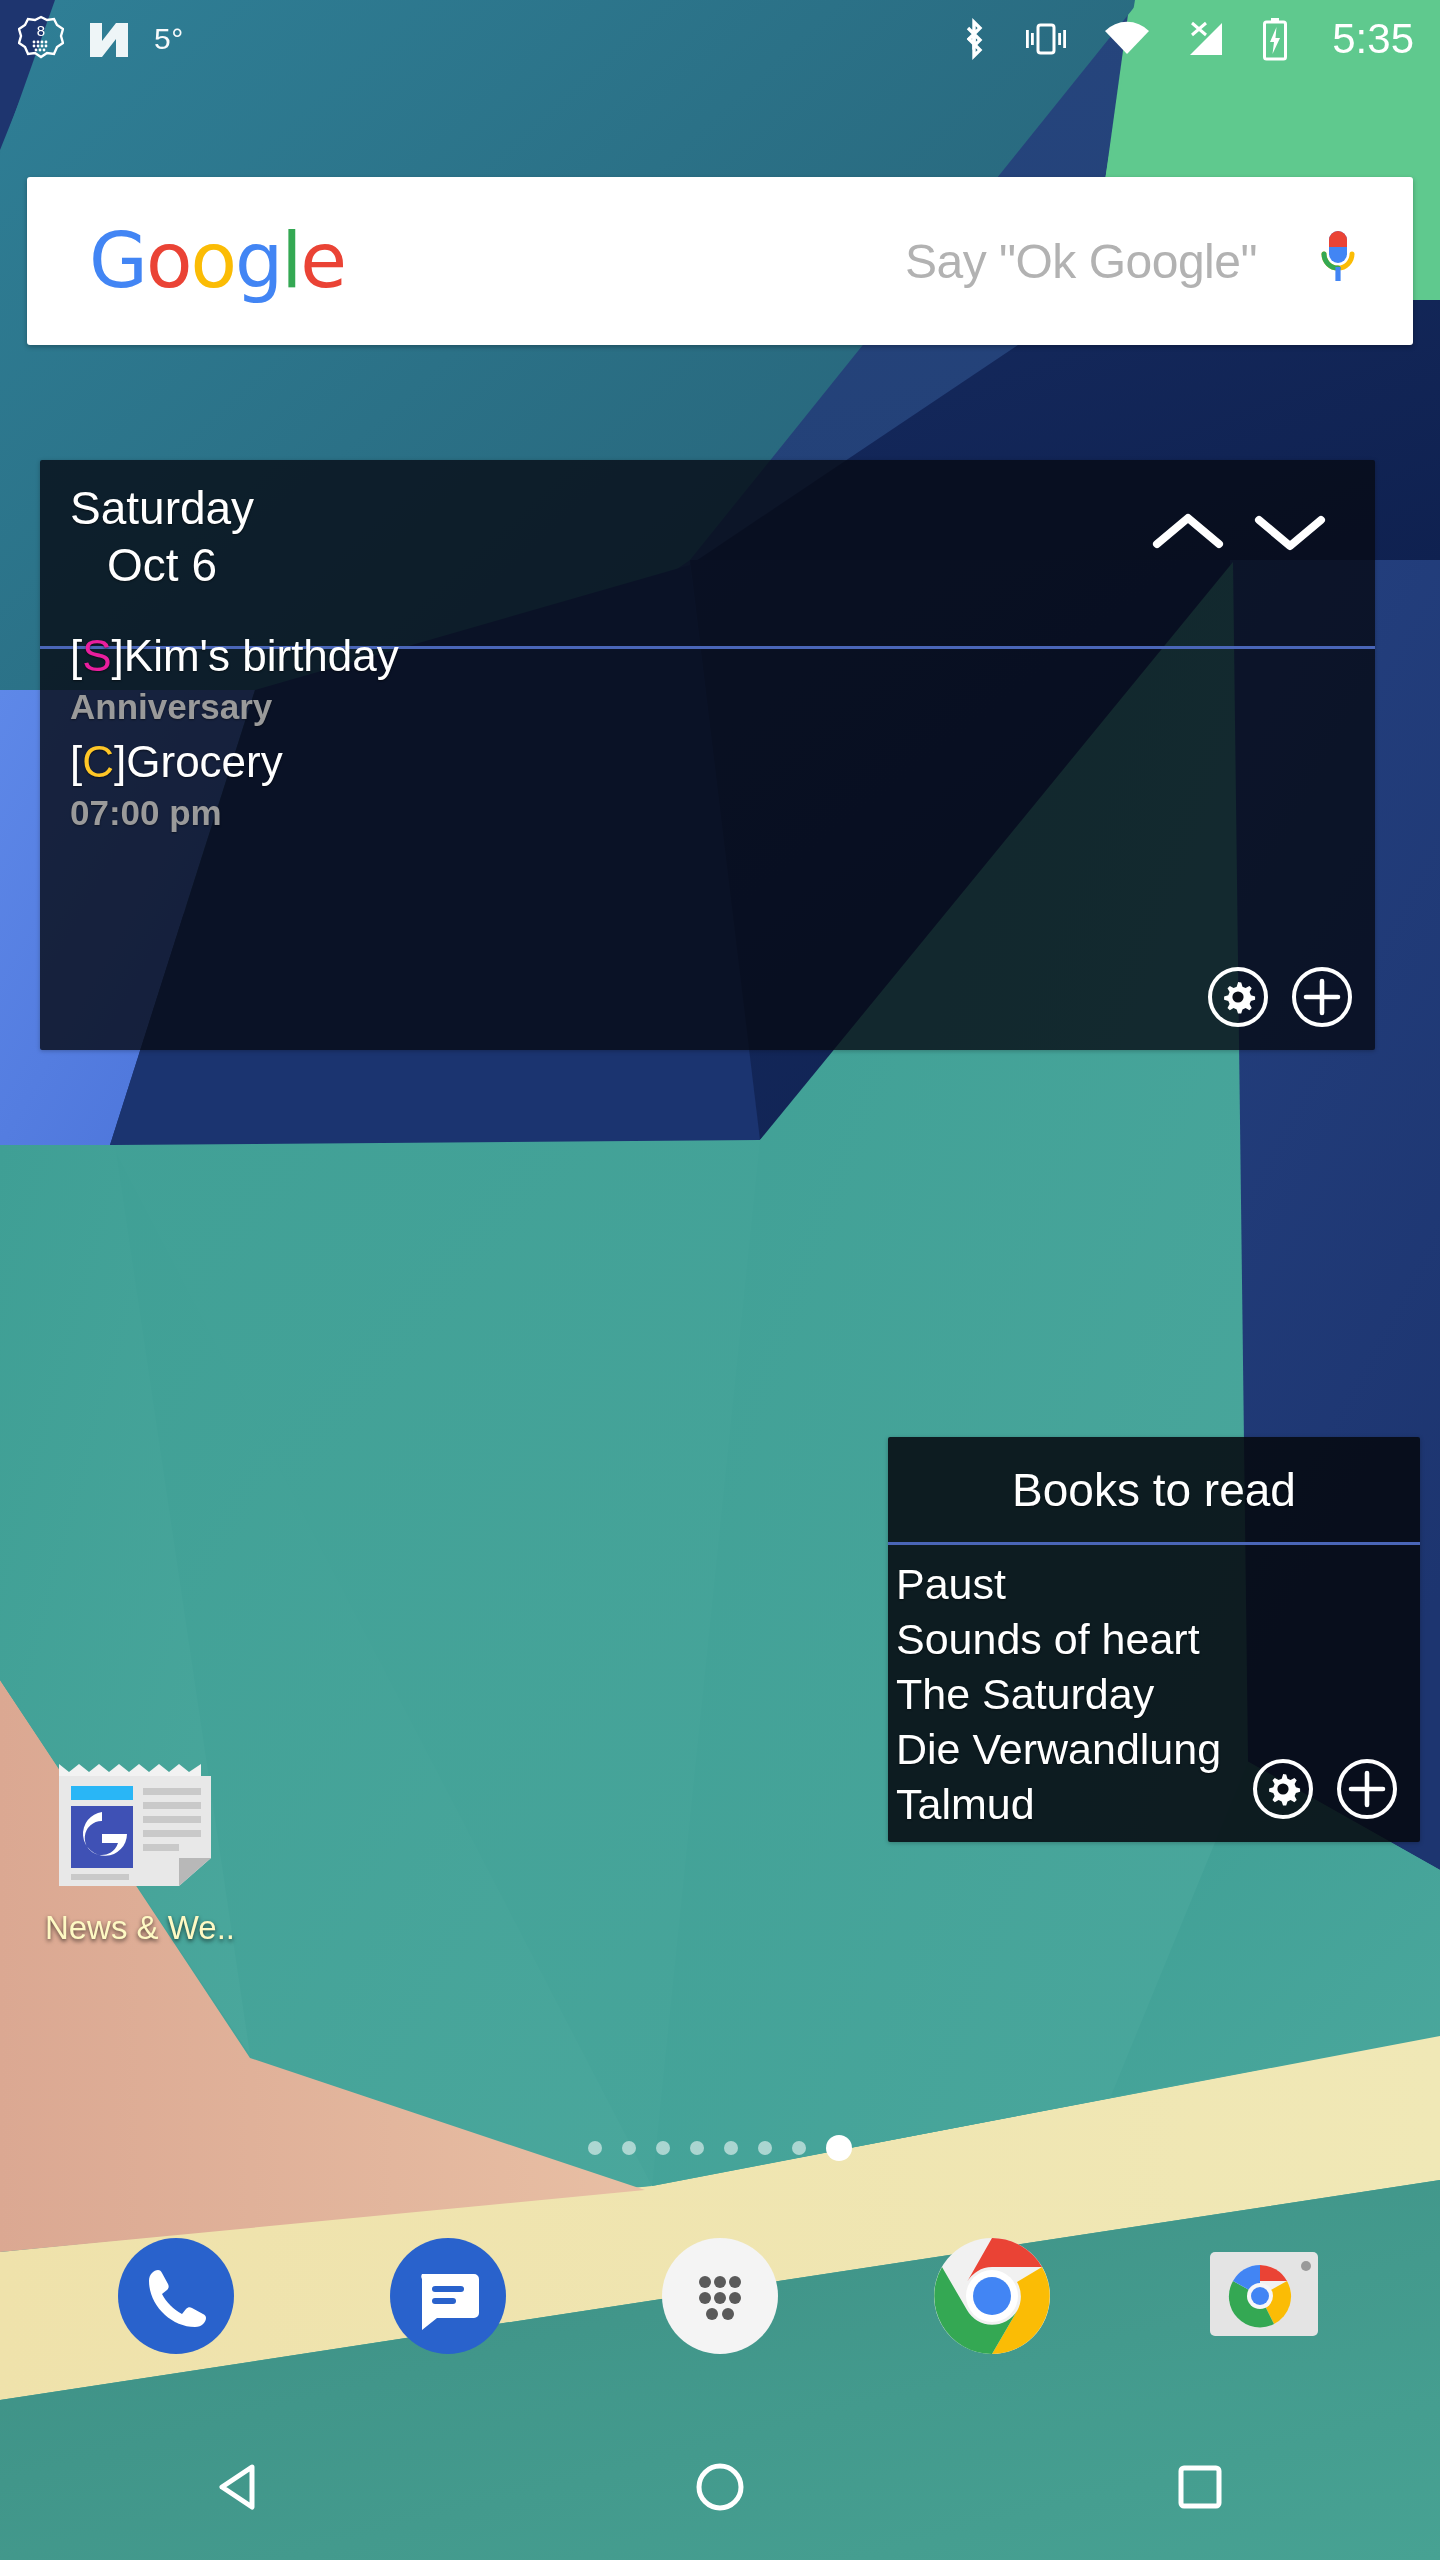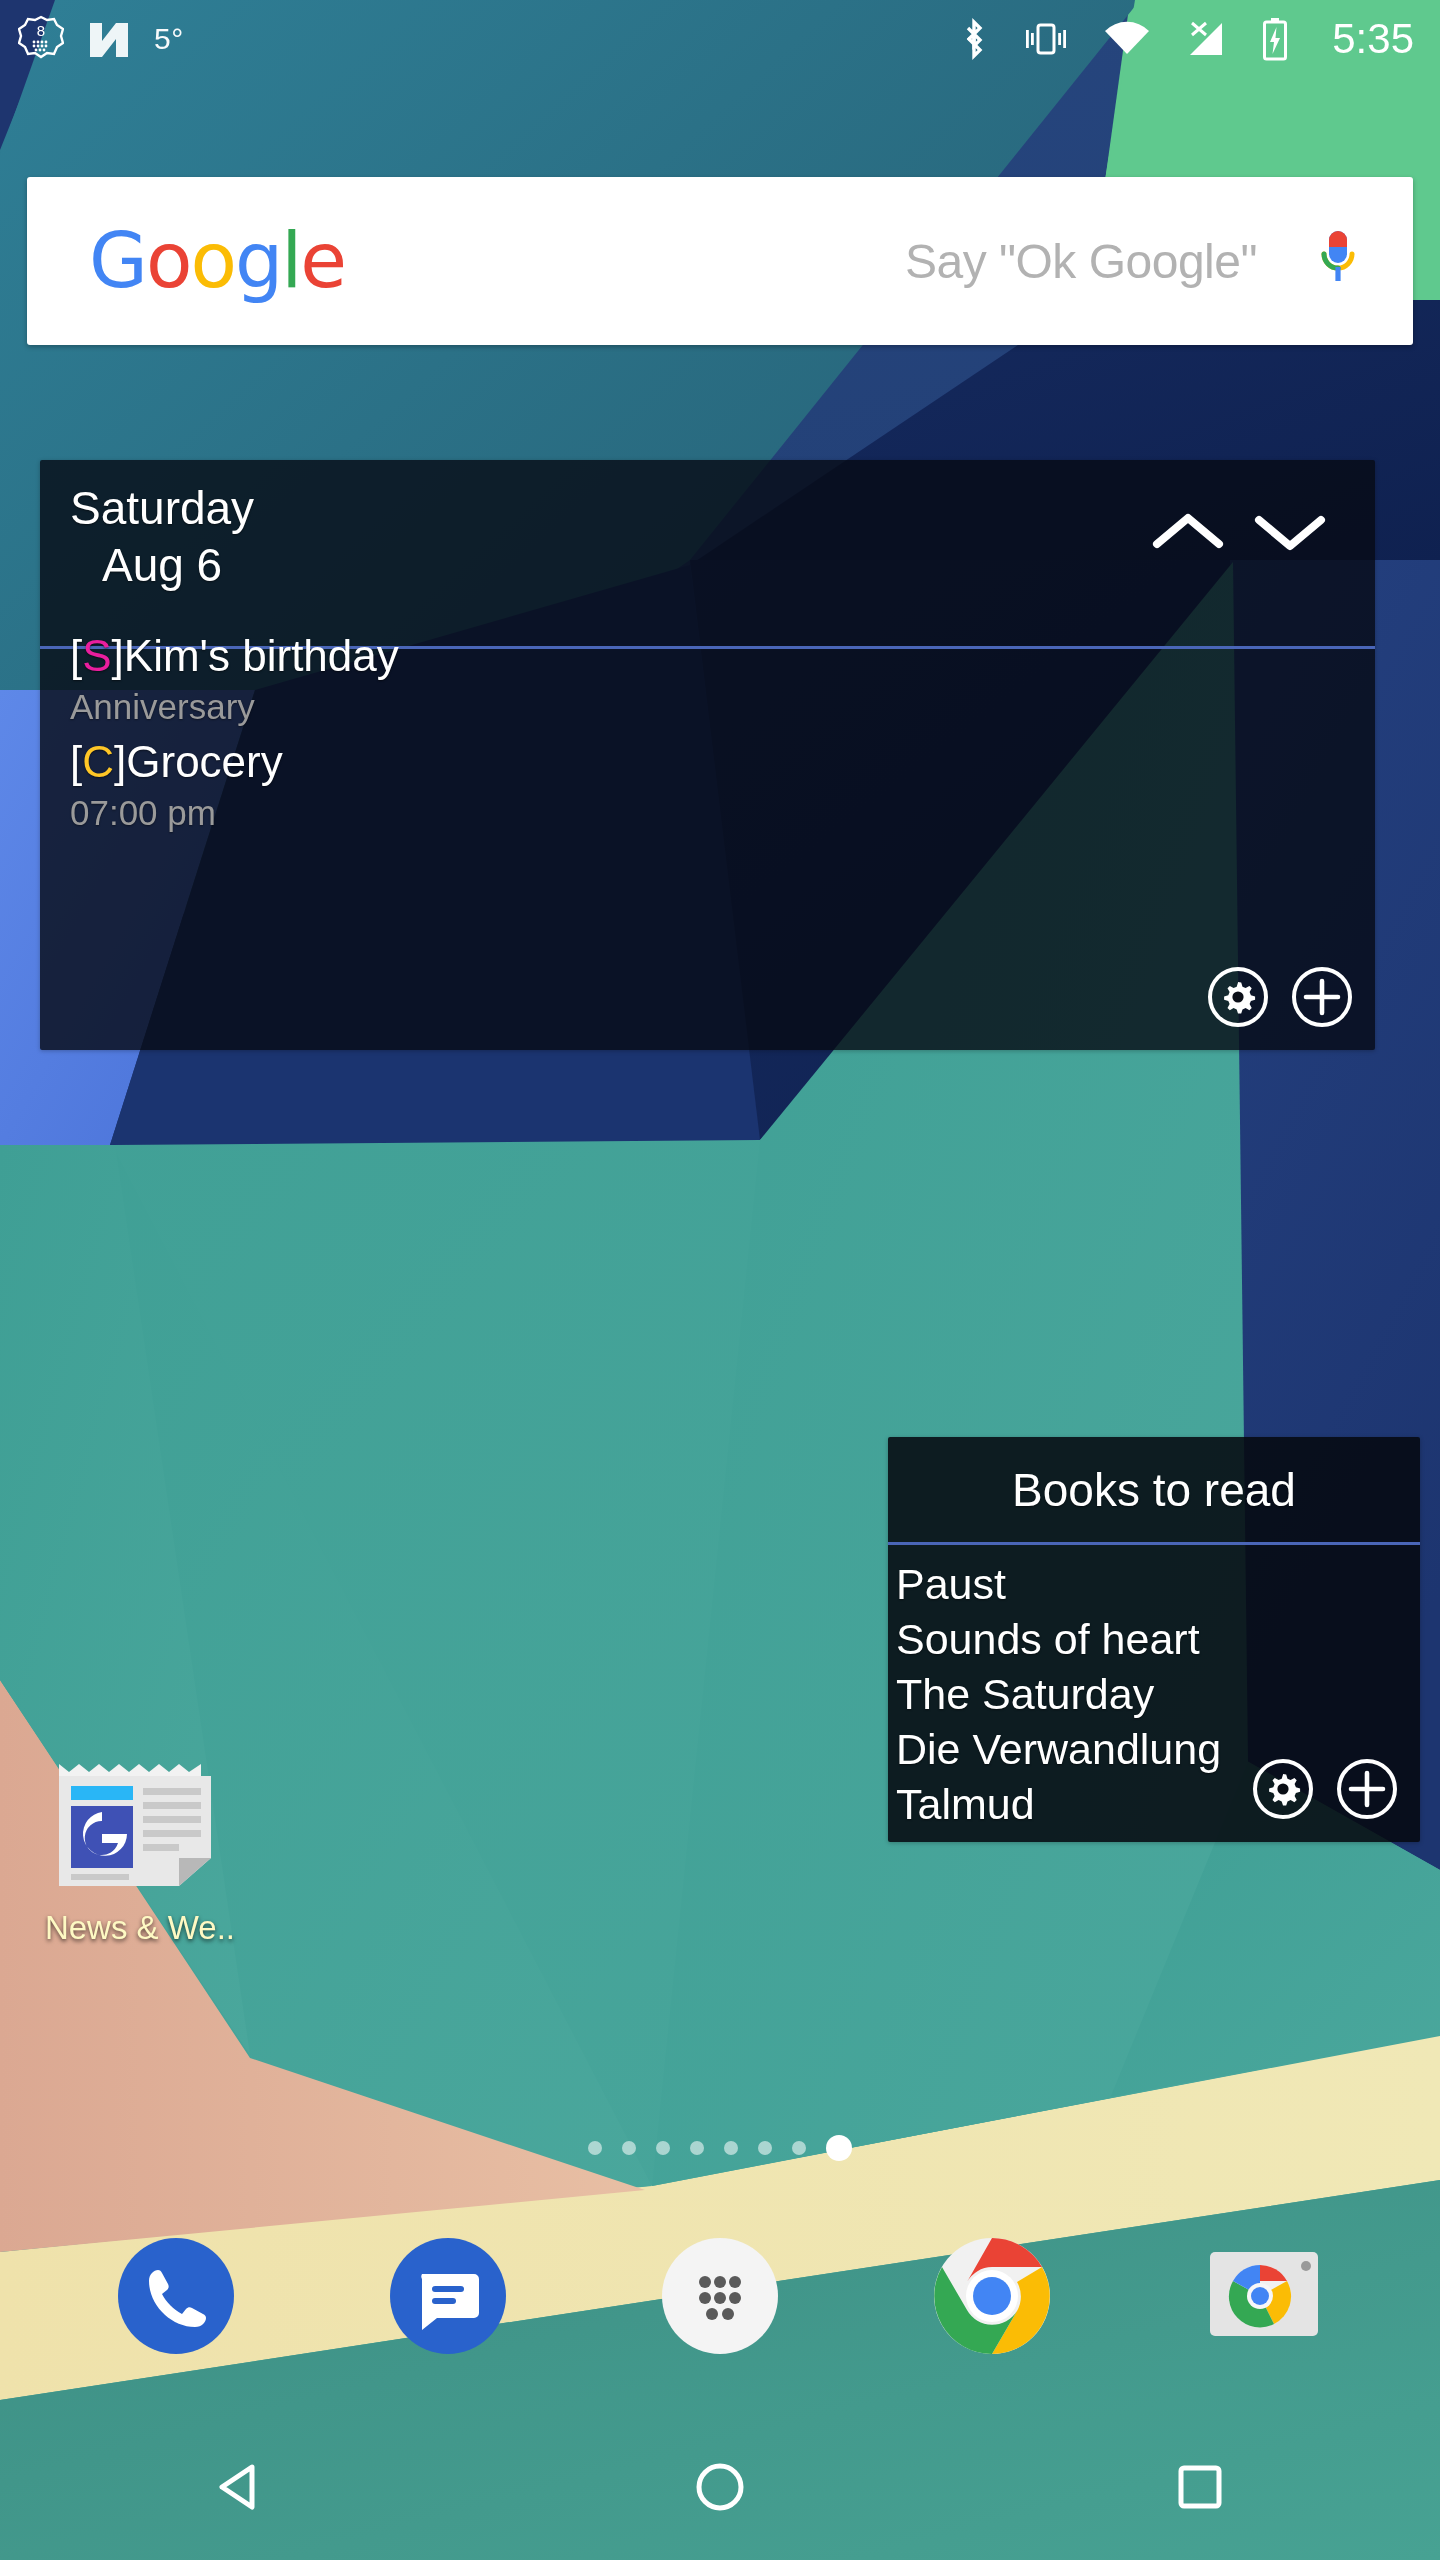--- a/index.html
+++ b/index.html
@@ -104,21 +104,21 @@
   }
   #cal-events { position:relative; padding:22px 30px 0 30px; }
   .evt { margin-bottom:6px; }
   .evt-title {
     font-size:44px; color:#ffffff; font-weight:400; line-height:1.18;
     white-space:nowrap;
     text-shadow:0 1px 2px rgba(0,0,0,.5);
   }
   .evt-tag { font-weight:400; }
   .evt-sub {
-    font-size:35px; color:#9a9a9a; font-weight:400;
+    font-size:35px; color:#9a9a9a; font-weight:700;
     line-height:1.3; margin-top:2px;
     text-shadow:0 1px 2px rgba(0,0,0,.4);
   }
   .w-actions {
     position:absolute; right:22px; bottom:18px;
     display:flex; align-items:center; gap:22px;
   }
 
   
   #books-widget {
@@ -375,21 +375,21 @@
       </svg>
     </div>
   </div>
 
   <div id="cal-widget">
     <div class="cal-tint"></div>
     <div id="cal-inner">
       <div id="cal-header">
         <div id="cal-date-block">
           <div class="cal-day">Saturday</div>
-          <div class="cal-date">Aug 6</div>
+          <div class="cal-date">Oct 6</div>
         </div>
         <div id="cal-arrows">
           <span>
             <svg width="78" height="48" viewBox="0 0 78 48">
               <polyline points="8,36 39,10 70,36" fill="none" stroke="#ffffff" stroke-width="8" stroke-linecap="round" stroke-linejoin="round"></polyline>
             </svg>
           </span>
           <span>
             <svg width="78" height="48" viewBox="0 0 78 48">
               <polyline points="8,12 39,38 70,12" fill="none" stroke="#ffffff" stroke-width="8" stroke-linecap="round" stroke-linejoin="round"></polyline>

